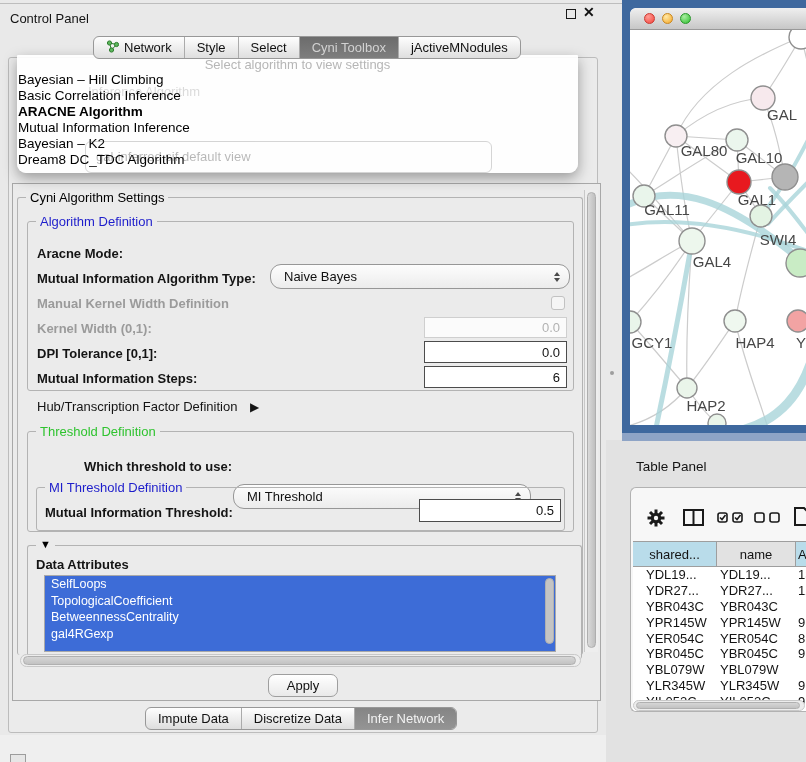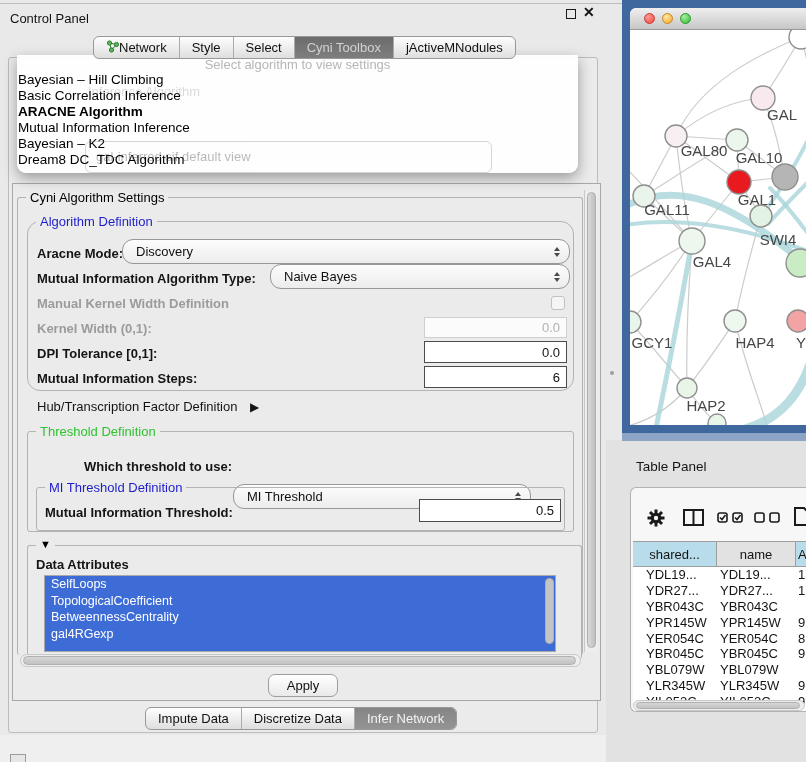--- a/index.html
+++ b/index.html
@@ -18,21 +18,21 @@
   .combo{position:absolute;height:25px;border:1px solid #979797;border-radius:11px;background:linear-gradient(#fdfdfd,#ececec);display:flex;align-items:center;box-sizing:border-box;}
   .combo .ctext{font-size:13px;color:#111;padding-left:13px;flex:1;white-space:nowrap;}
   .combo .arrows{width:24px;display:flex;flex-direction:column;align-items:center;justify-content:center;}
   .arr-up{width:0;height:0;border-left:3.5px solid transparent;border-right:3.5px solid transparent;border-bottom:4.5px solid #4a4a4a;margin-bottom:2px;}
   .arr-dn{width:0;height:0;border-left:3.5px solid transparent;border-right:3.5px solid transparent;border-top:4.5px solid #4a4a4a;}
   
   .tfield{position:absolute;background:#fff;border:1.5px solid #4c4c4c;box-sizing:border-box;display:flex;align-items:center;justify-content:flex-end;padding-right:6px;font-size:13px;color:#111;}
   .tfield.dis{background:#fbfbfb;border:1px solid #cfcfcf;color:#b2b2b2;}
   
   .seg-bar{position:absolute;display:flex;height:23px;border:1px solid #989898;border-radius:6px;overflow:hidden;background:linear-gradient(#fefefe,#dedede);box-sizing:border-box;}
-  .seg-tab{display:flex;align-items:center;padding:0 12px;font-size:13px;color:#111;border-left:1px solid #ababab;white-space:nowrap;}
+  .seg-tab{display:flex;align-items:center;gap:5px;padding:0 12px;font-size:13px;color:#111;border-left:1px solid #ababab;white-space:nowrap;}
   .seg-tab:first-child{border-left:none;}
   .seg-tab.sel-dark{background:linear-gradient(#6c6c6c,#7e7e7e);color:#d2d2d2;}
   .seg-tab.sel-mid{background:linear-gradient(#858585,#949494);color:#f3f3f3;}
   
   .scroll-v{position:absolute;background:#eee;border-left:1px solid #c8c8c8;box-sizing:border-box;}
   .thumb-v{position:absolute;left:2px;right:2px;border-radius:6px;background:linear-gradient(90deg,#dadada,#bfbfbf);border:1px solid #aeaeae;box-sizing:border-box;}
   .scroll-h{position:absolute;background:#ededed;border:1px solid #c8c8c8;border-radius:7px;box-sizing:border-box;}
   .thumb-h{position:absolute;top:1px;bottom:1px;border-radius:5px;background:linear-gradient(#d6d6d6,#c2c2c2);border:1px solid #b0b0b0;box-sizing:border-box;}
   
   .popup{position:absolute;left:17px;top:55px;width:561px;height:118px;background:rgba(255,255,255,0.92);border-radius:1px 1px 9px 9px;box-shadow:0 5px 14px rgba(0,0,0,0.35);z-index:10;}
@@ -127,32 +127,25 @@
   <div class="ghost-box" style="left:85px;top:141px;width:405px;height:30px;">
     <div class="lbl" style="left:10px;top:7px;position:absolute;">gal-inferred.sif default view</div>
   </div>
 
   <div class="abs" style="left:12px;top:183px;width:589px;height:518px;background:#ebebeb;border:1px solid #a8a8a8;box-sizing:border-box;"></div>
 
   <div class="tgroup" style="left:17px;top:197px;width:564px;height:457px;border-bottom:none;">
     <span class="gtitle">Cyni Algorithm Settings</span>
   </div>
 
-  <div class="tgroup" style="left:27px;top:221px;width:545px;height:168px;border-radius:13px;">
+  <div class="tgroup" style="left:27px;top:221px;width:545px;height:168px;">
     <span class="gtitle bluet">Algorithm Definition</span>
   </div>
 
   <div class="lbl b" style="left:37px;top:246px;">Aracne Mode:</div>
-  <div class="combo" style="left:122px;top:239px;width:448px;">
-    <span class="ctext">Discovery</span>
-    <span class="arrows">
-        <span class="arr-up"></span>
-        <span class="arr-dn"></span>
-      </span>
-  </div>
 
   <div class="lbl b" style="left:37px;top:271px;">Mutual Information Algorithm Type:</div>
   <div class="combo" style="left:270px;top:264px;width:300px;">
     <span class="ctext">Naive Bayes</span>
     <span class="arrows">
         <span class="arr-up"></span>
         <span class="arr-dn"></span>
       </span>
   </div>
 

